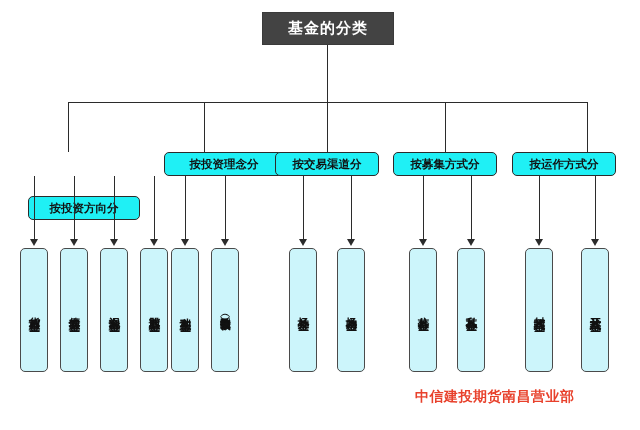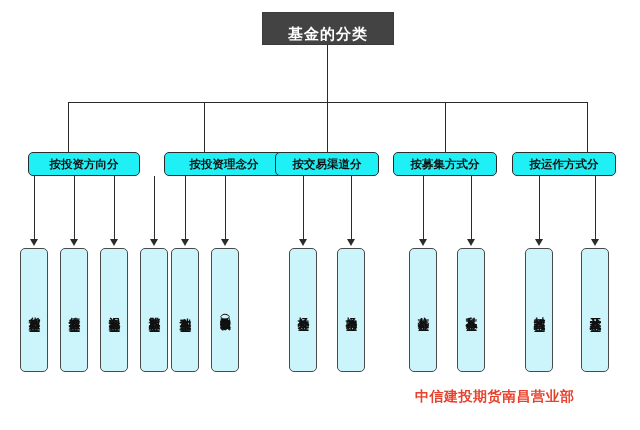--- a/index.html
+++ b/index.html
@@ -24,21 +24,21 @@
     top: 12px;
     width: 132px;
     height: 33px;
     background: #434343;
     border: 1px solid #3a3a3a;
     color: #ffffff;
     font-weight: bold;
     font-size: 15px;
     letter-spacing: 1px;
     display: flex;
-    align-items: flex-end;
+    align-items: center;
     justify-content: center;
     box-sizing: border-box;
   }
   
   .cat-box {
     position: absolute;
     top: 152px;
     height: 24px;
     background: #1ff0f5;
     border: 1px solid #2b2b2b;
@@ -118,21 +118,21 @@
   <div class="vline" style="left:327px; top:45px; height:57px;"></div>
 
   <div class="hline" style="left:68px; top:102px; width:519px;"></div>
 
   <div class="vline" style="left:68px; top:102px; height:50px;"></div>
   <div class="vline" style="left:204px; top:102px; height:50px;"></div>
   <div class="vline" style="left:327px; top:102px; height:50px;"></div>
   <div class="vline" style="left:445px; top:102px; height:50px;"></div>
   <div class="vline" style="left:587px; top:102px; height:50px;"></div>
 
-  <div class="cat-box" style="left:28px; width:112px;">
+  <div class="cat-box" style="left:28px; width:112px;margin-top:44px;">
     <span>按投资方向分</span>
   </div>
   <div class="cat-box" style="left:164px; width:120px;">
     <span>按投资理念分</span>
   </div>
   <div class="cat-box" style="left:393px; width:104px;">
     <span>按募集方式分</span>
   </div>
   <div class="cat-box" style="left:275px; width:104px;">
     <span>按交易渠道分</span>

